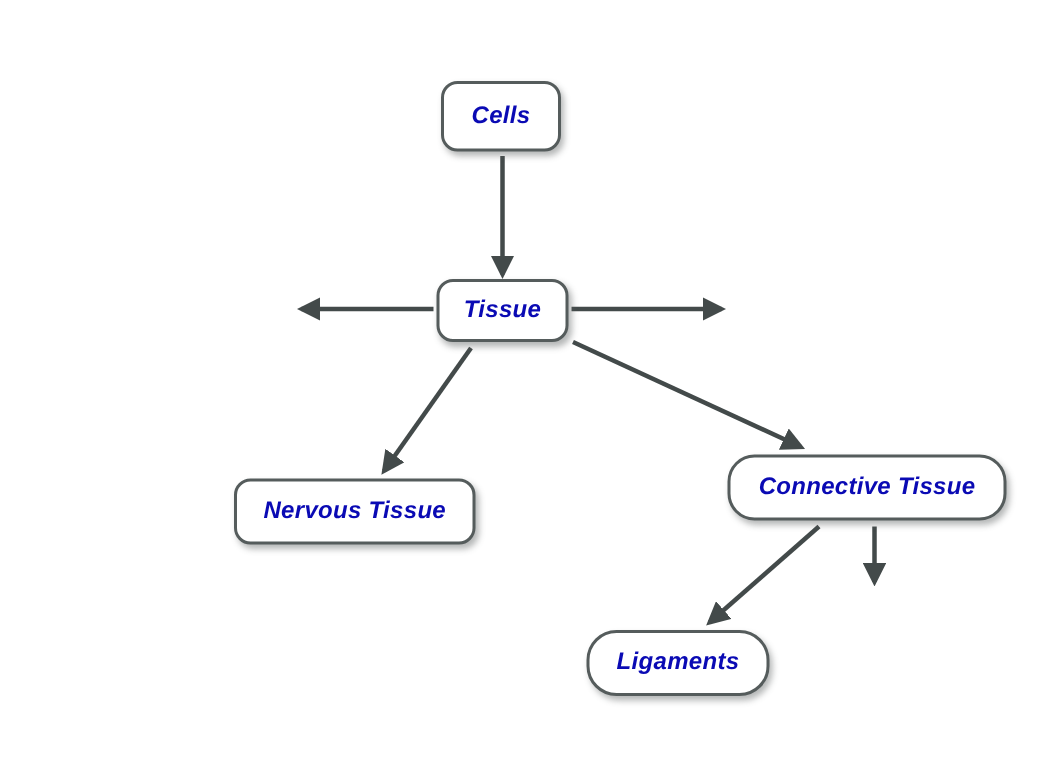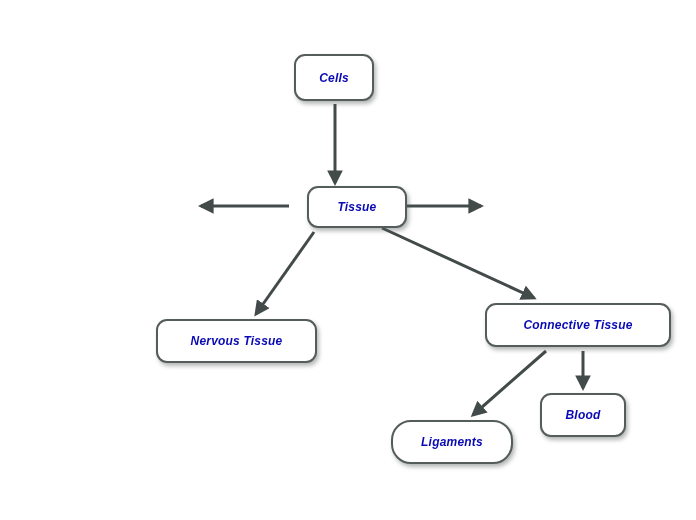--- a/index.html
+++ b/index.html
@@ -33,31 +33,31 @@
     border: 2px solid #555c5c;
     border-radius: 11px;
     box-shadow: 2px 3px 4px rgba(90, 95, 95, 0.45);
     z-index: 2;
   }
   .node-label {
     color: #0a0ab4;
     font-family: "Liberation Sans", sans-serif;
     font-weight: bold;
     font-style: italic;
-    font-size: 12px;
+    font-size: 16px;
     letter-spacing: 0.2px;
     white-space: nowrap;
     line-height: 1;
   }
   .node-cells        { left: 294px; top: 54px;  width: 80px;  height: 47px; }
-  .node-tissue       { left: 307px; top: 186px; width: 100px;  height: 42px; }
+  .node-tissue       { left: 291px; top: 186px; width: 88px;  height: 42px; }
   .node-epithelial   { left: 23px;  top: 188px; width: 172px; height: 44px; }
   .node-muscle       { left: 487px; top: 187px; width: 153px; height: 44px; }
   .node-nervous      { left: 156px; top: 319px; width: 161px; height: 44px; }
-  .node-connective   { left: 485px; top: 303px; width: 186px; height: 44px; }
+  .node-connective   { left: 485px; top: 303px; width: 186px; height: 44px; border-radius: 18px; }
   .node-ligaments    { left: 391px; top: 420px; width: 122px; height: 44px; border-radius: 20px; }
   .node-blood        { left: 540px; top: 393px; width: 86px;  height: 44px; }
 </style>
 </head>
 <body>
 
 <div id="canvas">
 
   <svg id="edge-layer" width="696" height="520" viewBox="0 0 696 520">
     <defs>
@@ -96,17 +96,14 @@
   </div>
 
   <div class="node node-connective">
     <span class="node-label">Connective Tissue</span>
   </div>
 
   <div class="node node-ligaments">
     <span class="node-label">Ligaments</span>
   </div>
 
-  <div class="node node-blood">
-    <span class="node-label">Blood</span>
-  </div>
 
 </div>
 
 </body></html>

